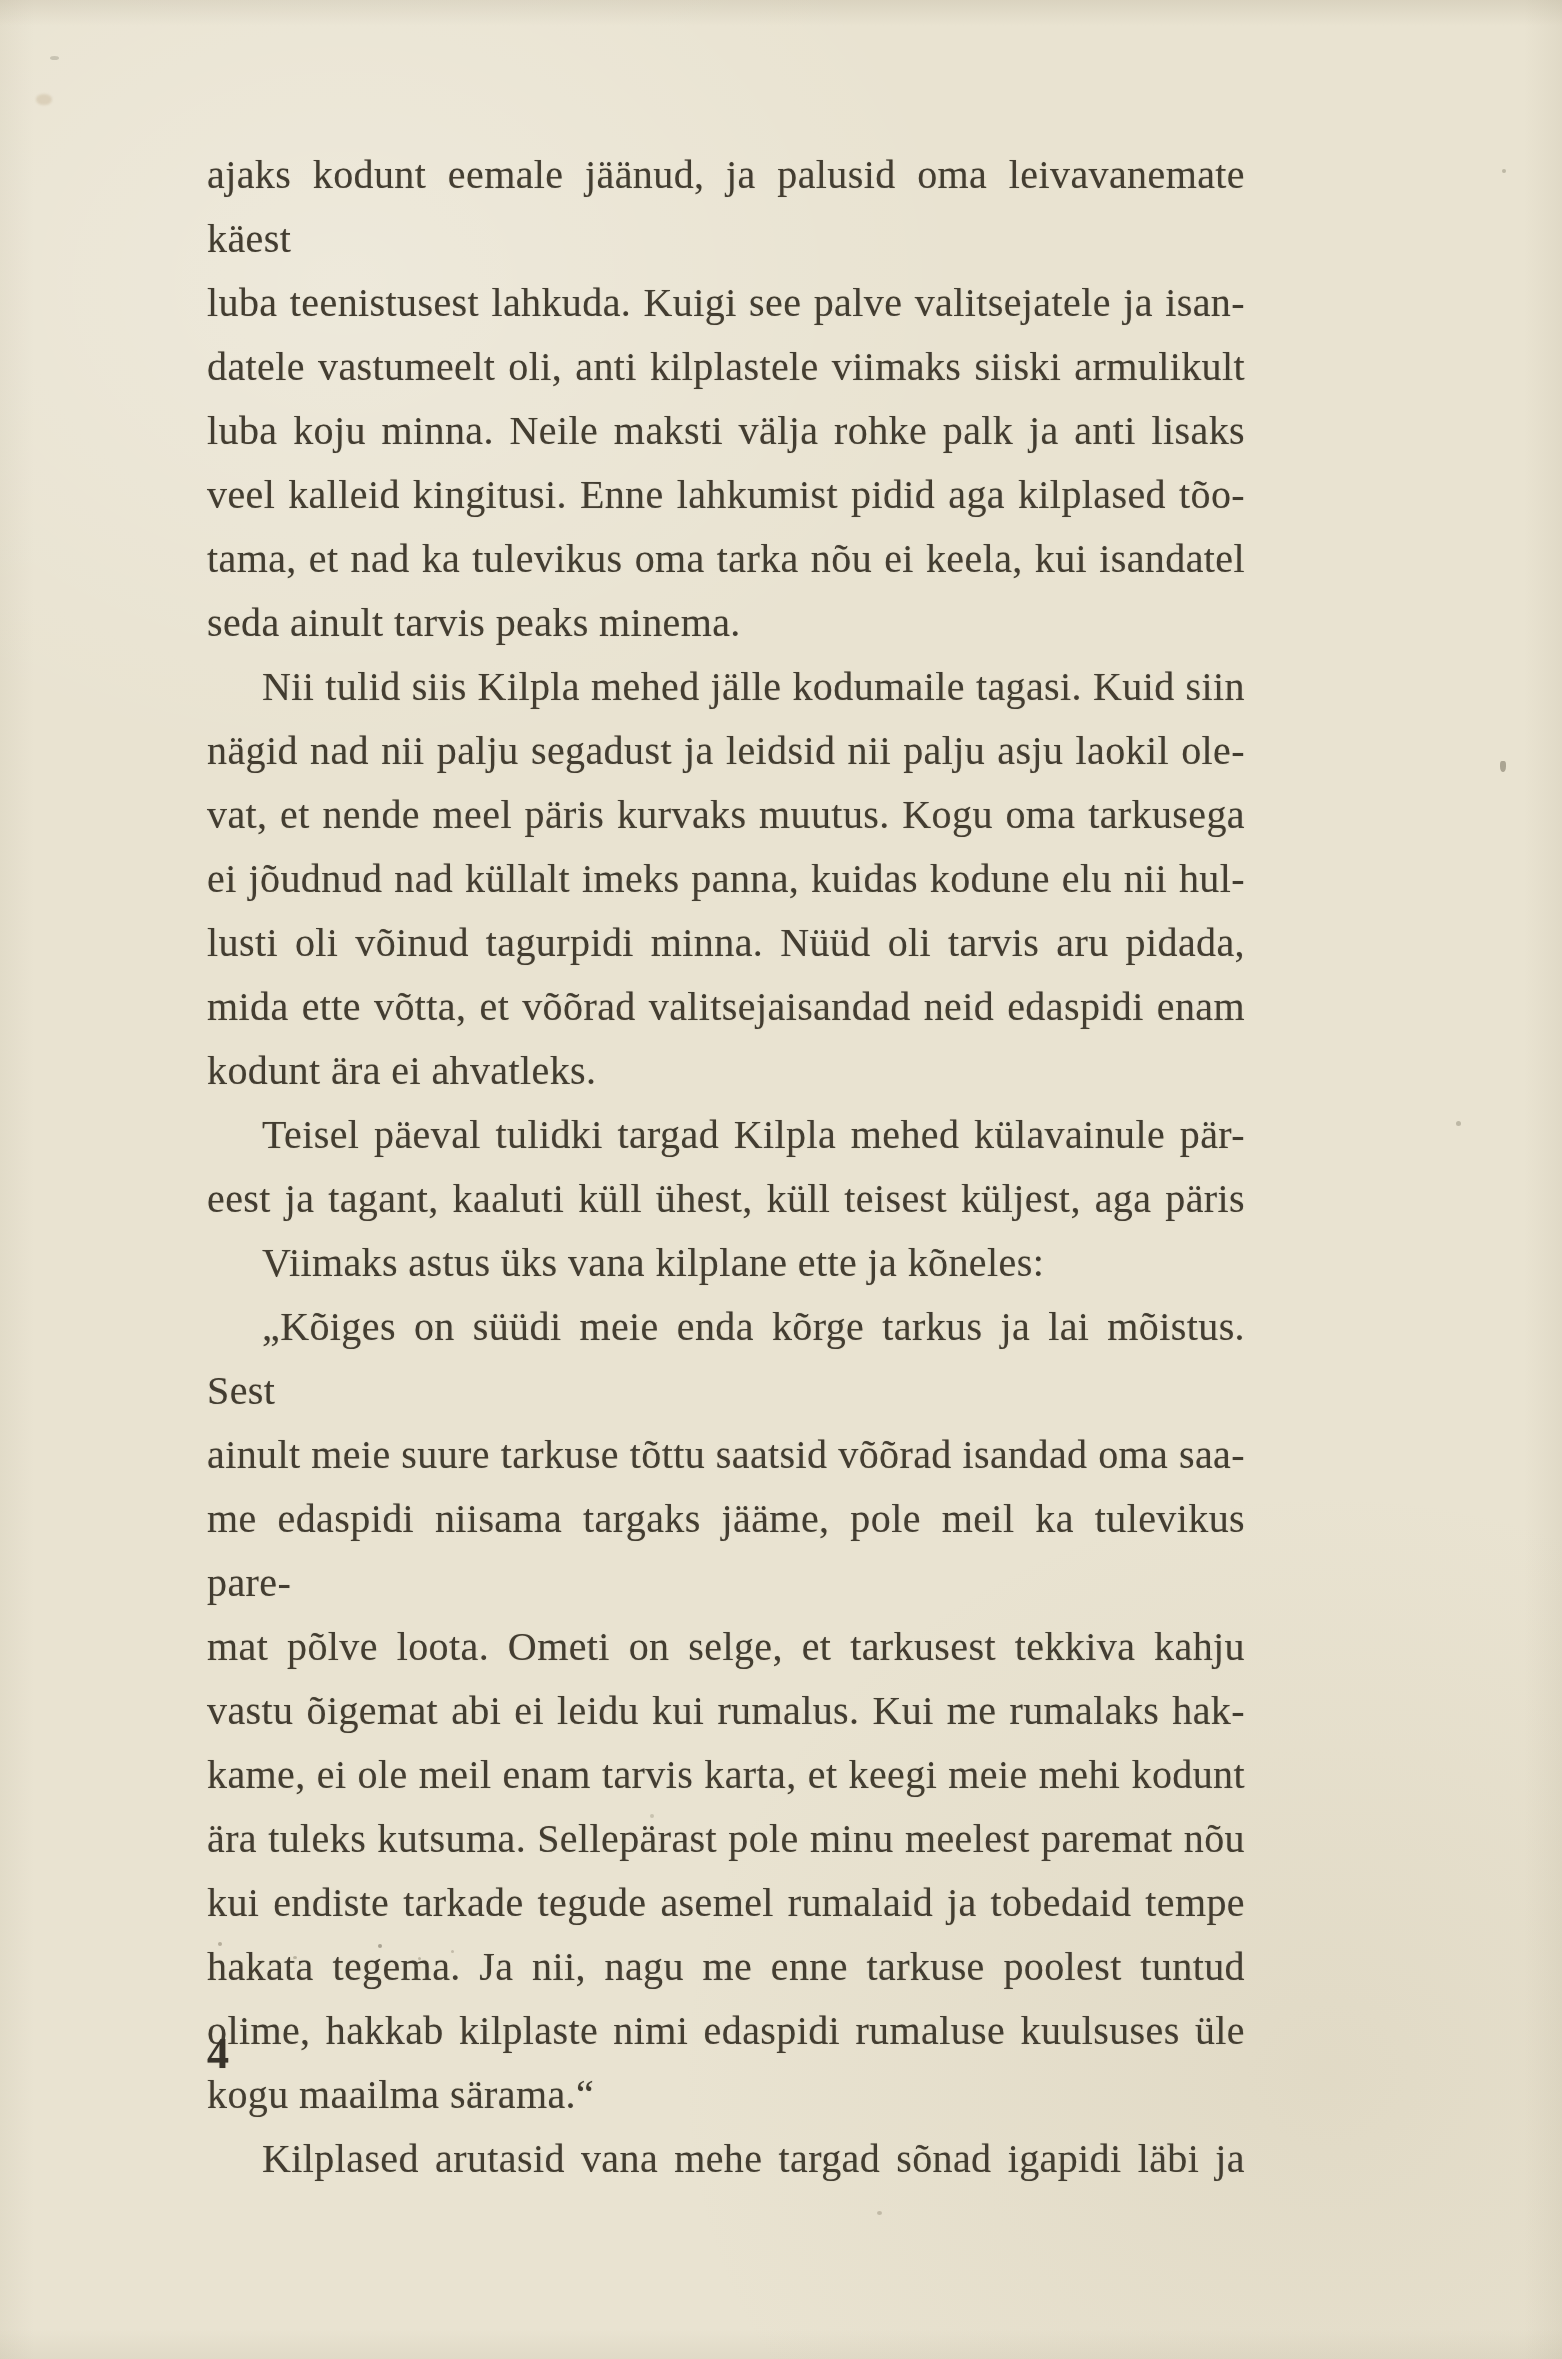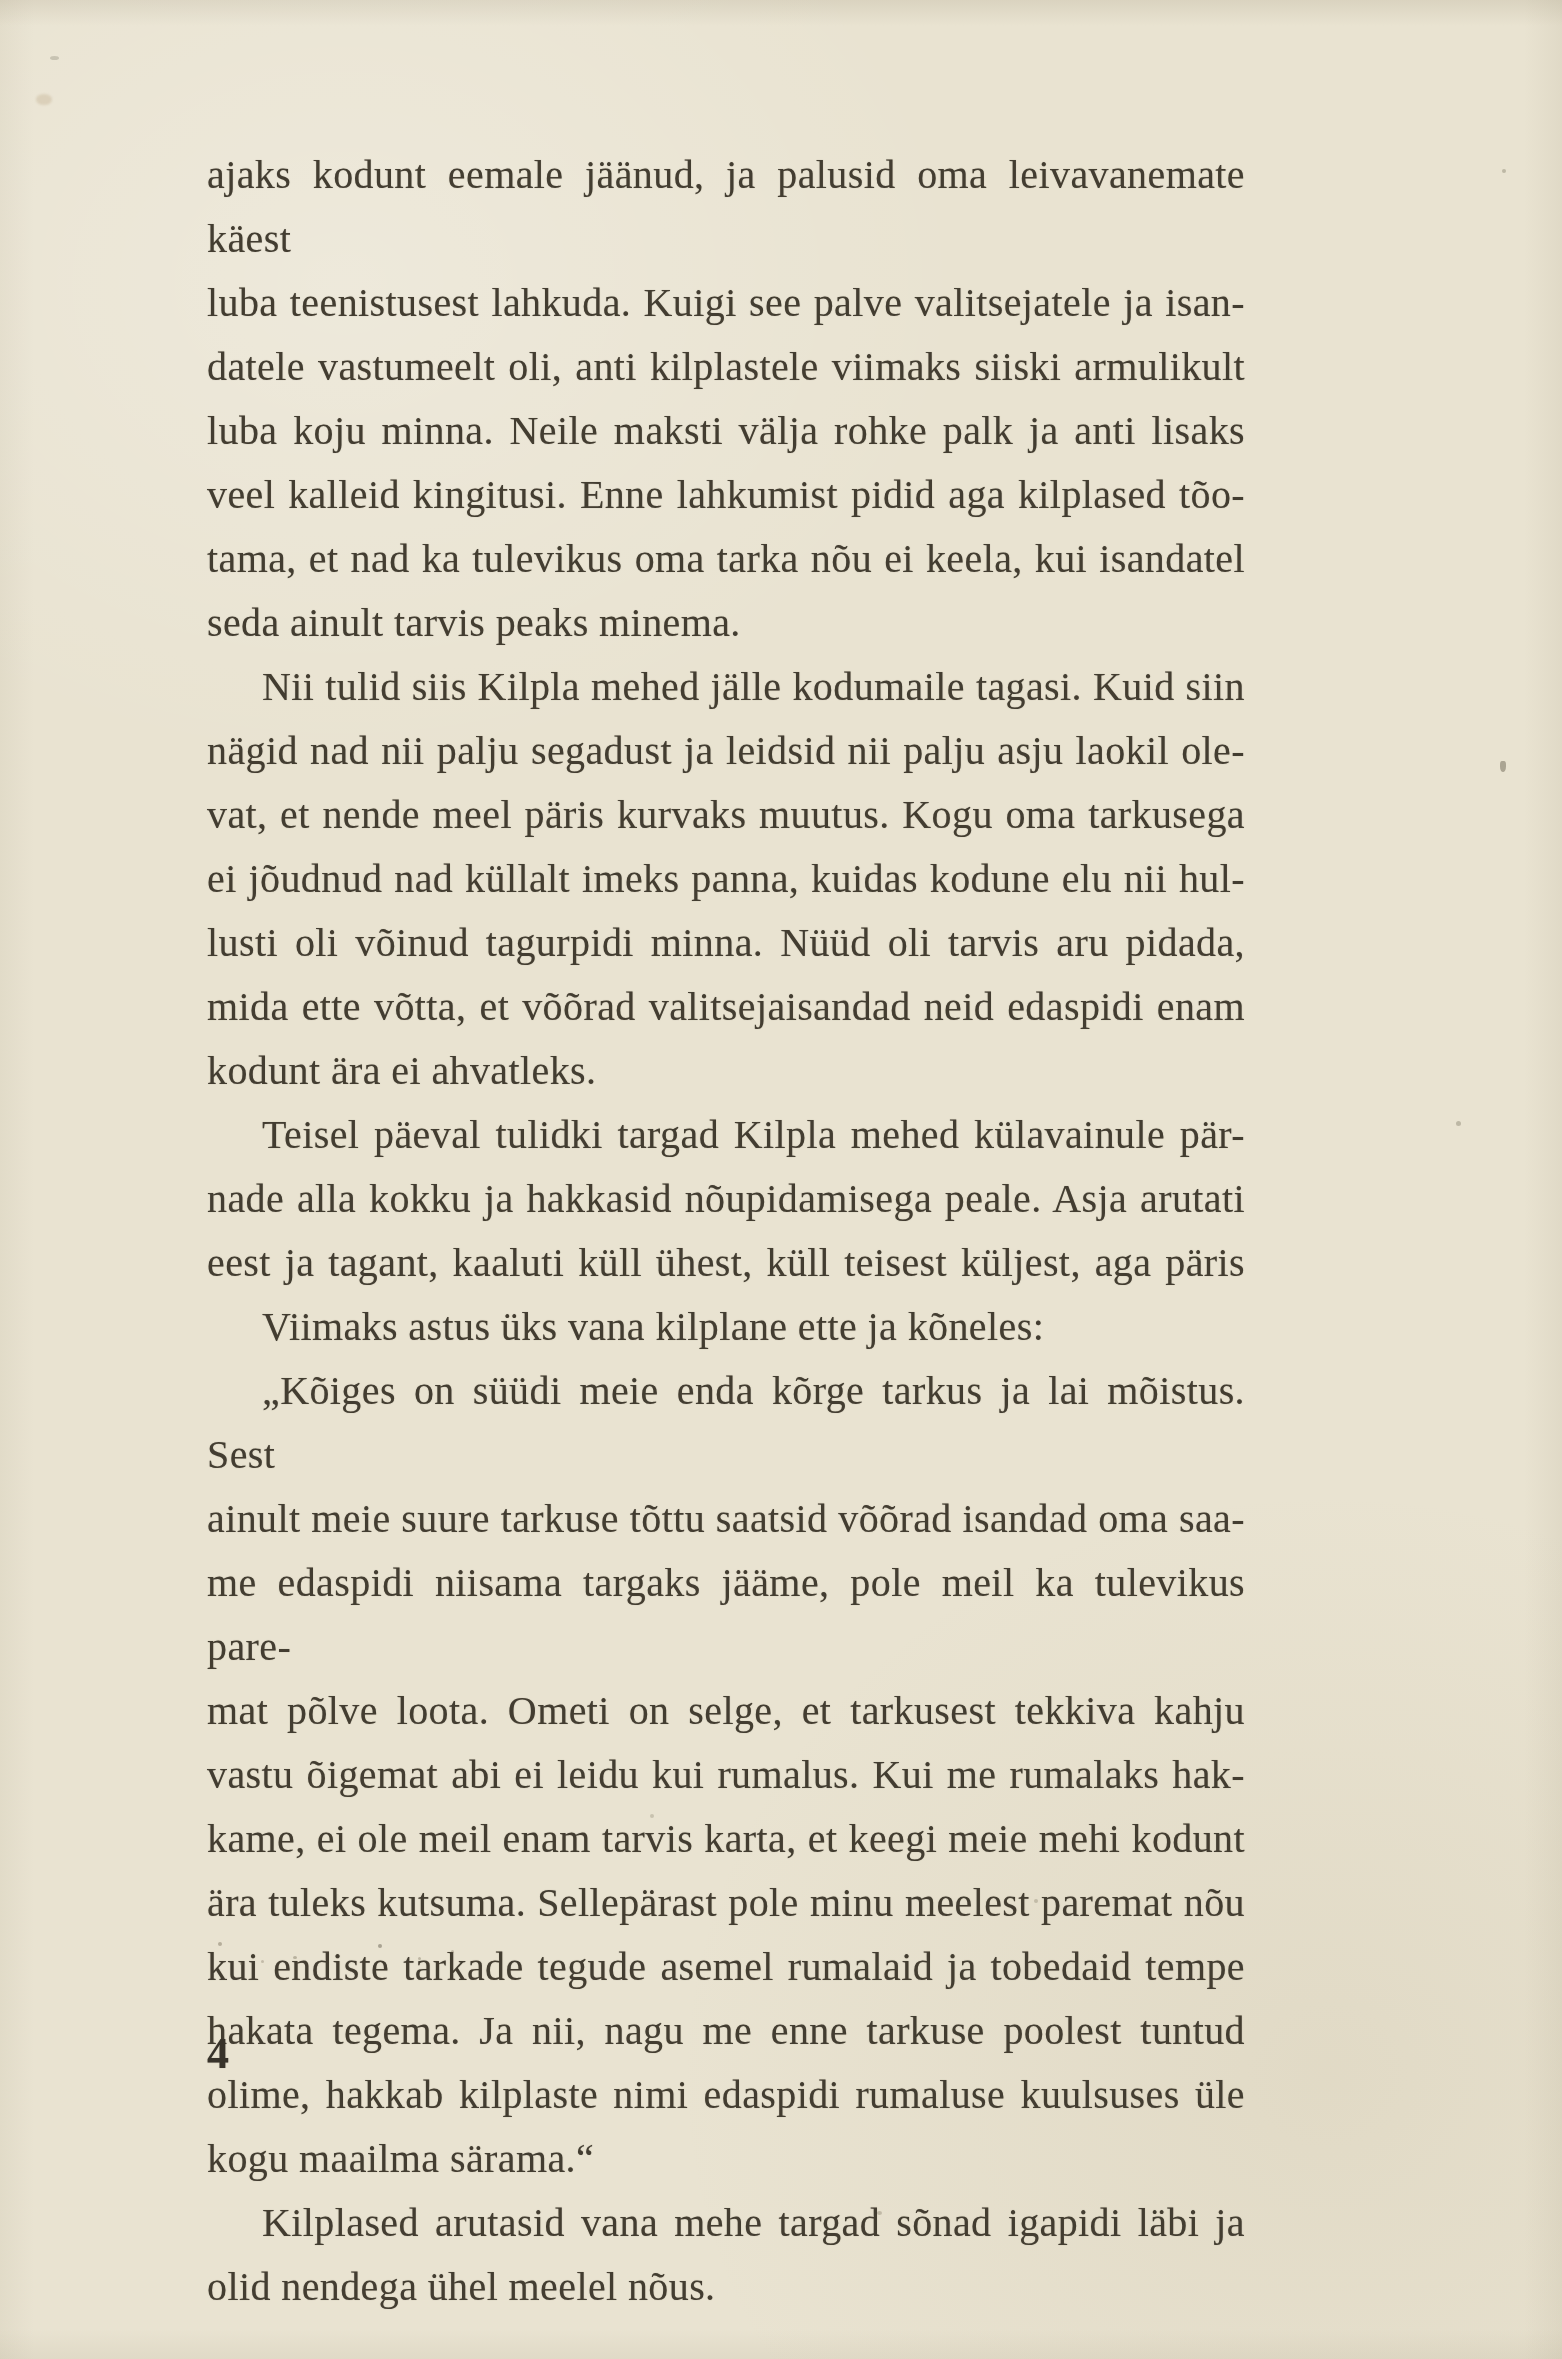--- a/index.html
+++ b/index.html
@@ -88,36 +88,34 @@
       <div class="line">tama, et nad ka tulevikus oma tarka nõu ei keela, kui isandatel</div>
       <div class="line lastline">seda ainult tarvis peaks minema.</div>
       <div class="line firstline">Nii tulid siis Kilpla mehed jälle kodumaile tagasi. Kuid siin</div>
       <div class="line">nägid nad nii palju segadust ja leidsid nii palju asju laokil ole-</div>
       <div class="line">vat, et nende meel päris kurvaks muutus. Kogu oma tarkusega</div>
       <div class="line">ei jõudnud nad küllalt imeks panna, kuidas kodune elu nii hul-</div>
       <div class="line">lusti oli võinud tagurpidi minna. Nüüd oli tarvis aru pidada,</div>
       <div class="line">mida ette võtta, et võõrad valitsejaisandad neid edaspidi enam</div>
       <div class="line lastline">kodunt ära ei ahvatleks.</div>
       <div class="line firstline">Teisel päeval tulidki targad Kilpla mehed külavainule pär-</div>
-      <div class="line">nade alla kokku ja hakkasid nõupidamisega peale. Asja arutati</div>
       <div class="line">eest ja tagant, kaaluti küll ühest, küll teisest küljest, aga päris</div>
       <div class="line lastline firstline">Viimaks astus üks vana kilplane ette ja kõneles:</div>
       <div class="line firstline">„Kõiges on süüdi meie enda kõrge tarkus ja lai mõistus. Sest</div>
       <div class="line">ainult meie suure tarkuse tõttu saatsid võõrad isandad oma saa-</div>
       <div class="line">me edaspidi niisama targaks jääme, pole meil ka tulevikus pare-</div>
       <div class="line">mat põlve loota. Ometi on selge, et tarkusest tekkiva kahju</div>
       <div class="line">vastu õigemat abi ei leidu kui rumalus. Kui me rumalaks hak-</div>
       <div class="line">kame, ei ole meil enam tarvis karta, et keegi meie mehi kodunt</div>
       <div class="line">ära tuleks kutsuma. Sellepärast pole minu meelest paremat nõu</div>
       <div class="line">kui endiste tarkade tegude asemel rumalaid ja tobedaid tempe</div>
       <div class="line">hakata tegema. Ja nii, nagu me enne tarkuse poolest tuntud</div>
       <div class="line">olime, hakkab kilplaste nimi edaspidi rumaluse kuulsuses üle</div>
       <div class="line lastline">kogu maailma särama.“</div>
       <div class="line firstline">Kilplased arutasid vana mehe targad sõnad igapidi läbi ja</div>
-      <div class="line lastline">olid nendega ühel meelel nõus.</div>
     </div>
   <div class="page-number">4</div>
 
   <div class="speck sp1"></div>
   <div class="speck sp2"></div>
   <div class="speck sp3"></div>
   <div class="speck sp4"></div>
   <div class="speck sp5"></div>
   <div class="speck sp6"></div>
   <div class="speck sp7"></div>

